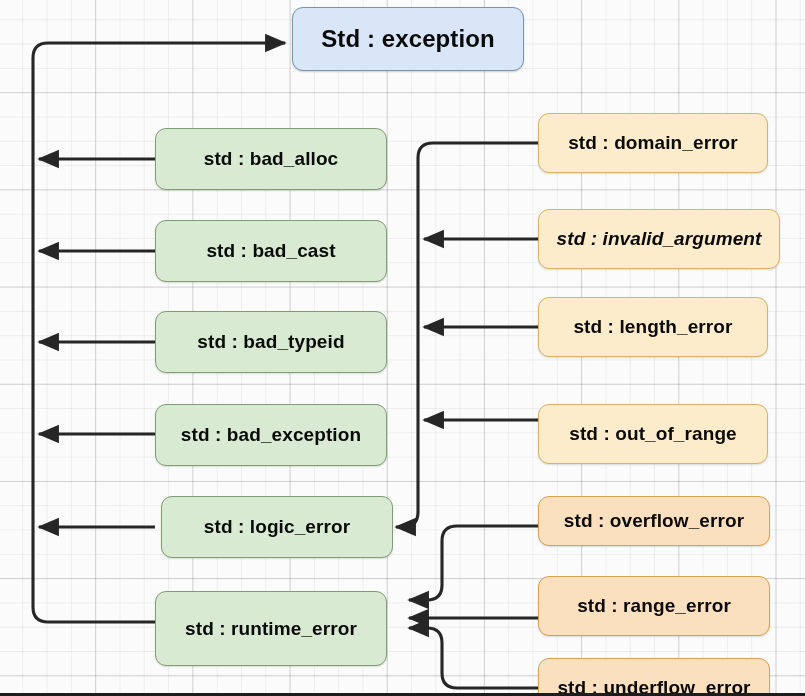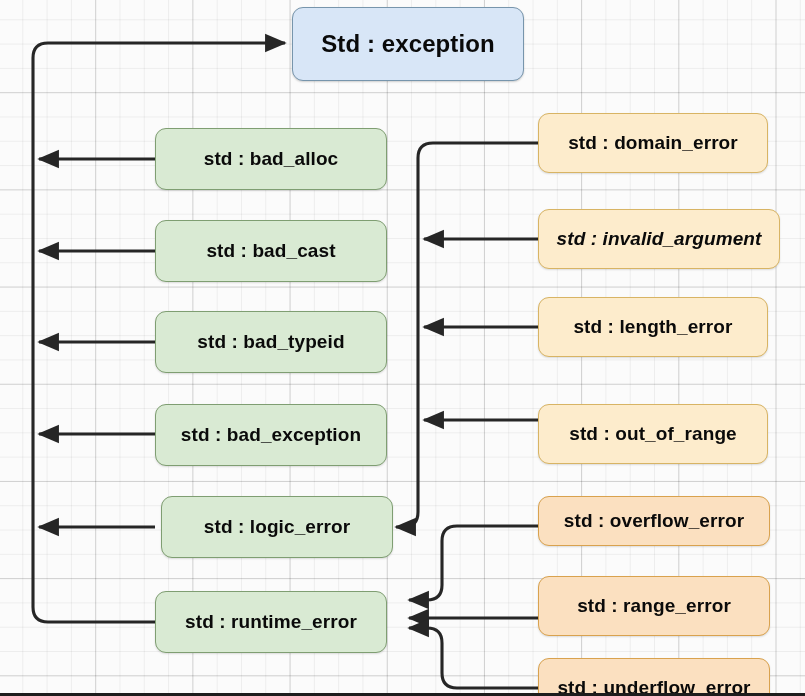--- a/index.html
+++ b/index.html
@@ -113,21 +113,21 @@
       <path d="M 538 239 L 424 239" marker-end="url(#arrow)"></path>
       <path d="M 538 327 L 424 327" marker-end="url(#arrow)"></path>
       <path d="M 538 420 L 424 420" marker-end="url(#arrow)"></path>
 
       <path d="M 538 526 L 457 526 Q 442 526 442 541 L 442 585 Q 442 600 427 600 L 409 600" marker-end="url(#arrow)"></path>
       <path d="M 538 618 L 409 618" marker-end="url(#arrow)"></path>
       <path d="M 538 688 L 457 688 Q 442 688 442 673 L 442 643 Q 442 628 427 628 L 409 628" marker-end="url(#arrow)"></path>
     </g>
   </svg>
 
-  <div class="node node-root" style="left:292px; top:7px; width:232px; height:74px;">
+  <div class="node node-root" style="left:292px; top:7px; width:232px; height:64px;">
     <span>Std : exception</span>
   </div>
 
   <div class="node node-green" style="left:155px; top:128px; width:232px; height:62px;">
     <span>std : bad_alloc</span>
   </div>
 
   <div class="node node-green" style="left:155px; top:220px; width:232px; height:62px;">
     <span>std : bad_cast</span>
   </div>
@@ -137,21 +137,21 @@
   </div>
 
   <div class="node node-green" style="left:155px; top:404px; width:232px; height:62px;">
     <span>std : bad_exception</span>
   </div>
 
   <div class="node node-green" style="left:155px; top:496px; width:232px; height:62px;margin-left:6px;">
     <span>std : logic_error</span>
   </div>
 
-  <div class="node node-green" style="left:155px; top:591px; width:232px; height:62px;">
+  <div class="node node-green" style="left:155px; top:591px; width:232px; height:75px;">
     <span>std : runtime_error</span>
   </div>
 
   <div class="node node-orange" style="left:538px; top:113px; width:230px; height:60px;">
     <span>std : domain_error</span>
   </div>
 
   <div class="node node-orange" style="left:538px; top:209px; width:242px; height:60px;font-style:italic;">
     <span>std : invalid_argument</span>
   </div>

